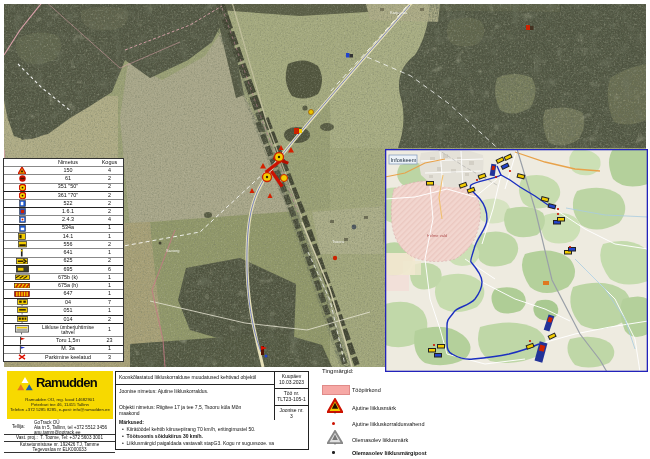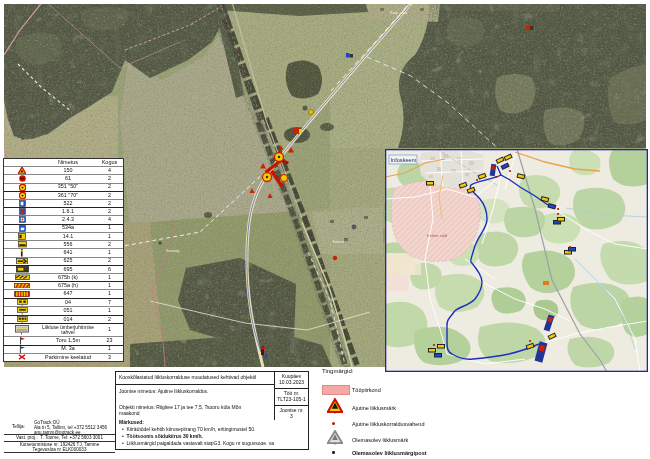--- a/index.html
+++ b/index.html
@@ -606,20 +606,35 @@
             <td class="s"><svg width="8" height="6" viewBox="0 0 9 7">
                 <path d="M1,1 L8,6 M8,1 L1,6" stroke="#dd1100" stroke-width="1.6"></path>
               </svg></td>
             <td class="n">Parkimine keelatud</td>
             <td class="c">3</td>
           </tr>
 </tbody>
       </table>
 </div>
 
+<div class="abs" style="left:7px;top:371px;width:106px;height:48px;background:#f7d900;overflow:hidden">
+
+  <svg width="16" height="14" viewBox="0 0 34 30" style="position:absolute;left:10px;top:6px">
+      <path d="M17,0 L24.5,13 L9.5,13 z" fill="#ffffff"></path>
+      <path d="M8,15.5 L15.5,28.5 L0.5,28.5 z" fill="#e87722"></path>
+      <path d="M26,15.5 L33.5,28.5 L18.5,28.5 z" fill="#1f5fa8"></path>
+  </svg>
+  <span style="position:absolute;left:29px;top:4px;font-weight:bold;font-size:13px;letter-spacing:-0.8px;color:#0a0a0a">Ramudden</span>
+
+  <div style="position:absolute;left:0;top:26px;width:106px;text-align:center;font-size:4.3px;line-height:5px;color:#1a1a1a">
+    Ramudden OÜ, reg. kood 14682901<br>
+    Peterburi tee 46, 11415 Tallinn<br>
+    Telefon +372 5285 8285, e-post: info@ramudden.ee
+  </div>
+</div>
 
 <div class="abs" style="left:4px;top:419px;width:111px;font-size:4.6px;line-height:5px;color:#111">
   <div style="position:relative;border-bottom:1px solid #333;height:15px;overflow:hidden">
     <span style="position:absolute;left:8px;top:5px">Tellija:</span>
     <div style="position:absolute;left:30px;top:1px;white-space:nowrap">GoTrack OÜ<br>Aia tn 5, Tallinn, tel +372 5512 3456<br>anu.tamm@gotrack.ee</div>
   </div>
   <div style="border-bottom:1px solid #333;height:6px;line-height:6px;text-align:center;white-space:nowrap;overflow:hidden">Vast. proj.:&nbsp; T. Toome, Tel: +372 5603 3001</div>
   <div style="height:5px;line-height:5px;text-align:center;white-space:nowrap;overflow:hidden">Kutsetunnistuse nr. 192426 TJ, Tamme</div>
   <div style="border-bottom:1px solid #333;height:5px;line-height:5px;text-align:center;white-space:nowrap;overflow:hidden">Tegevusloa nr ELK000033</div>
 </div>

